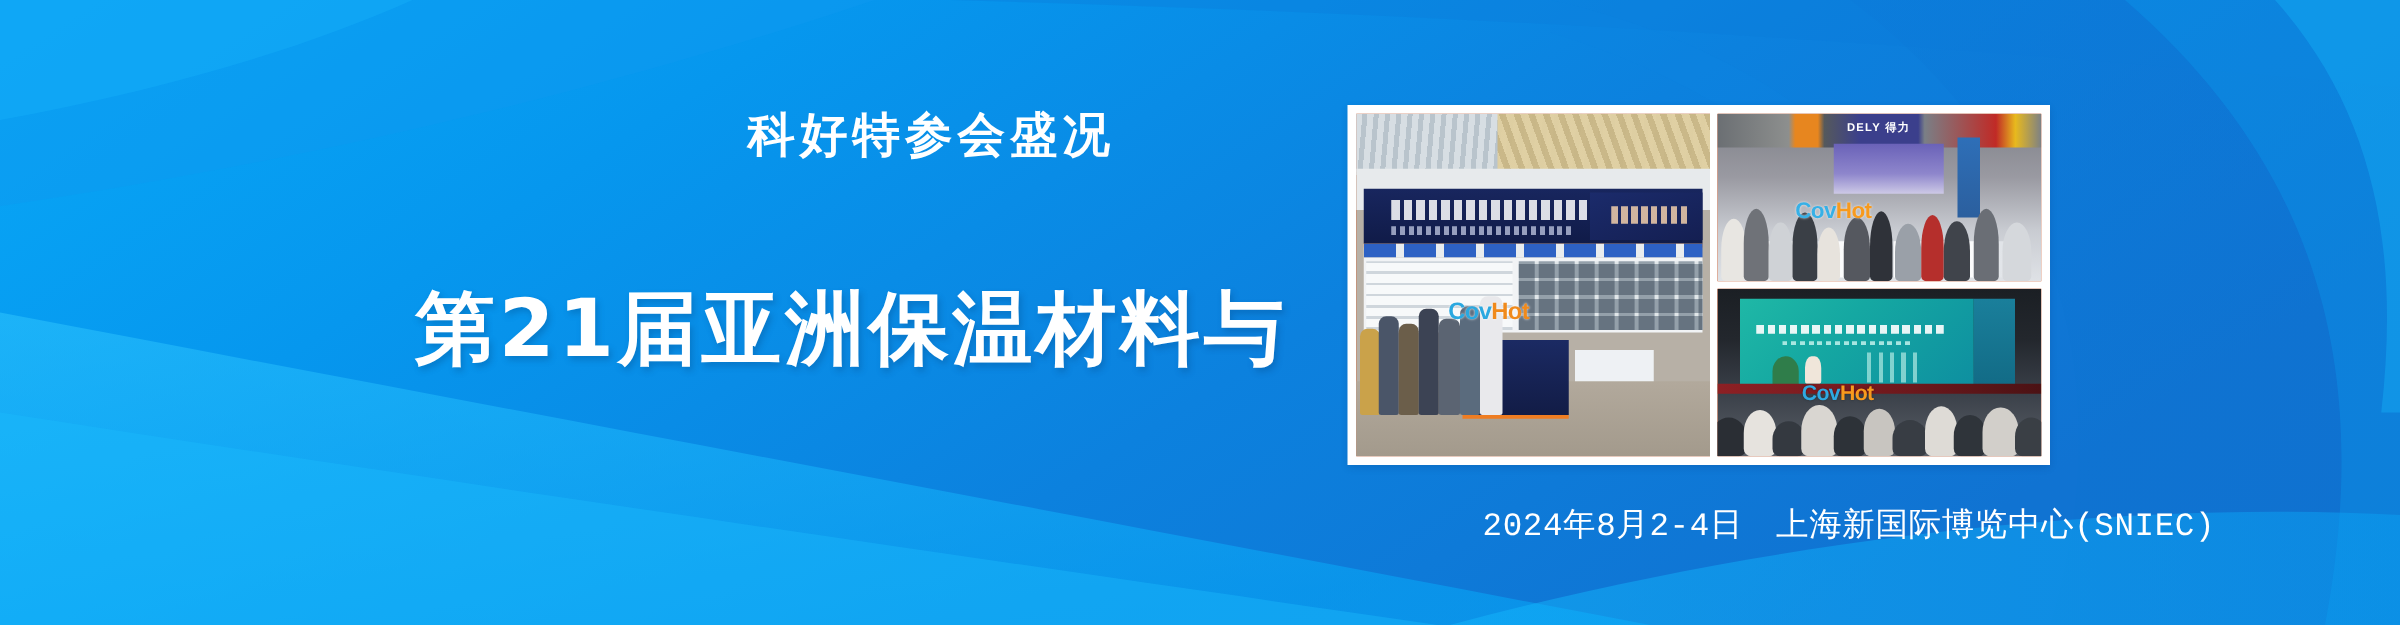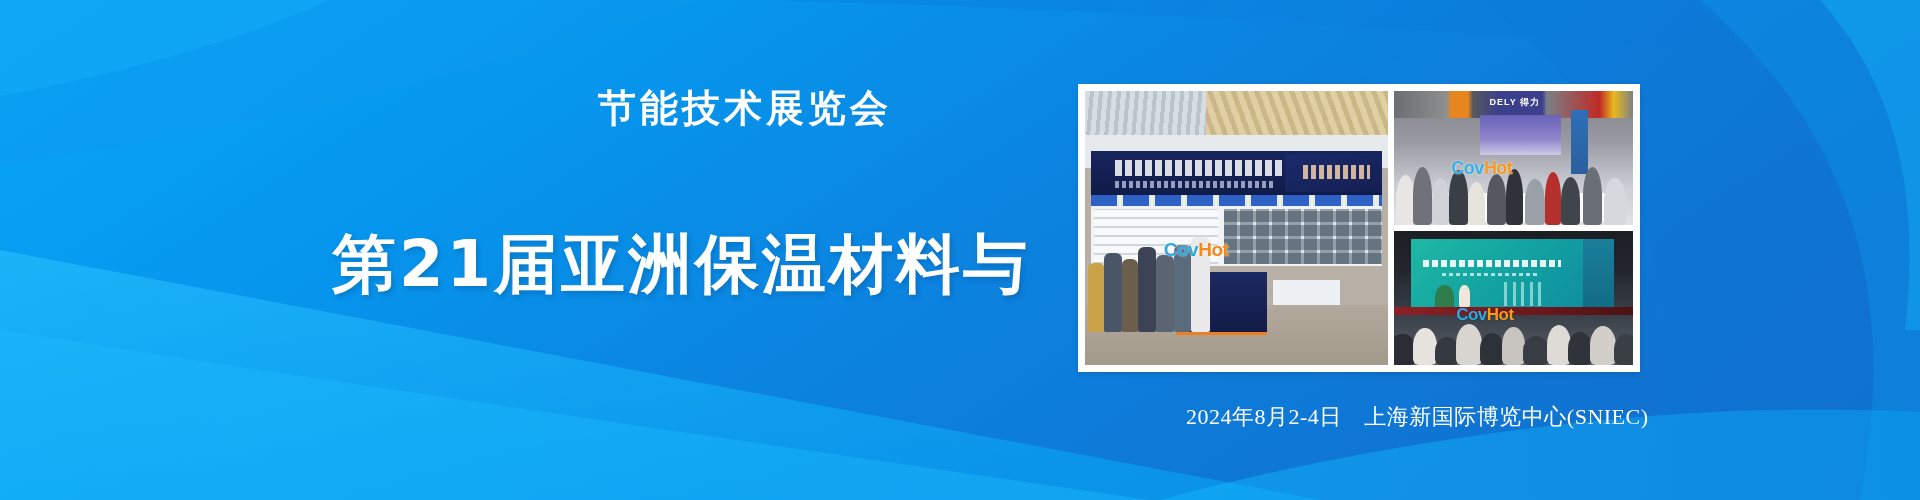--- a/index.html
+++ b/index.html
@@ -28,30 +28,30 @@
           font-family:"DejaVu Sans","Liberation Sans",sans-serif;}
 
   .headline{position:absolute;left:332px;top:196px;color:#ffffff;
             font-size:64px;font-weight:700;letter-spacing:3px;line-height:1.38;
             text-shadow:2px 3px 5px rgba(0,60,120,.28);
             font-family:"DejaVu Sans","Liberation Sans",sans-serif;white-space:nowrap;margin-top:24px;}
   .headline .line{display:block;}
 
   
   .footer-line{position:absolute;left:1186px;top:402px;color:#ffffff;
-               font-size:22px;font-weight:400;letter-spacing:.5px;white-space:nowrap;
-               font-family:Liberation Serif, serif;}
+               font-size:26px;font-weight:400;letter-spacing:.5px;white-space:nowrap;
+               font-family:Liberation Mono, monospace;}
 
   
   .collage{position:absolute;left:1078px;top:84px;width:562px;height:288px;
            background:#ffffff;padding:7px;box-sizing:border-box;display:flex;gap:6px;
            box-shadow:0 2px 6px rgba(0,40,90,.18);}
   .collage-left{width:283px;height:274px;position:relative;overflow:hidden;}
   .collage-right{flex:1;display:flex;flex-direction:column;gap:6px;}
-  .photo{position:relative;overflow:hidden;background:#c2410c;padding-left:20px;}
+  .photo{position:relative;overflow:hidden;background:#c2410c;}
   .photo-tr{height:134px;}
   .photo-br{height:134px;}
 
   
   .p1{position:absolute;inset:0;
       background:
         linear-gradient(180deg,#cfd9df 0%,#c2ccd4 17%,#b7b0a6 17%,#b7b0a6 100%);}
   .p1-roof{position:absolute;left:0;top:0;width:100%;height:18%;
       background:repeating-linear-gradient(95deg,#d7dee3 0 5px,#b9c4cc 5px 9px);}
   .p1-roof2{position:absolute;left:40%;top:0;width:60%;height:17%;
@@ -172,21 +172,21 @@
     <path d="M1480,0 C1640,120 1700,300 1640,500 L1920,500 L1920,0 Z" fill="url(#gdark)" opacity="0.40"></path>
     <path d="M1700,0 C1850,130 1900,290 1860,500 L1920,500 L1920,0 Z" fill="#0aa2f3" opacity="0.30"></path>
     <path d="M1820,0 C1900,90 1920,200 1905,330 L1920,330 L1920,0 Z" fill="#18b9fb" opacity="0.35"></path>
 
     <path d="M1160,500 C1420,430 1700,400 1920,412 L1920,500 Z" fill="url(#glight2)" opacity="0.50"></path>
 
     <path d="M1240,0 C1420,40 1560,150 1580,310 C1520,170 1390,70 1240,26 Z" fill="#0d86e2" opacity="0.30"></path>
   </svg>
 
 
-  <div class="kicker">节能技术展览会</div>
+  <div class="kicker">科好特参会盛况</div>
 
   <div class="headline">
     <span class="line">第21届亚洲保温材料与</span>
   </div>
 
   <div class="footer-line">2024年8月2-4日　上海新国际博览中心(SNIEC)</div>
 
   <div class="collage">
 
     <div class="collage-left photo">

